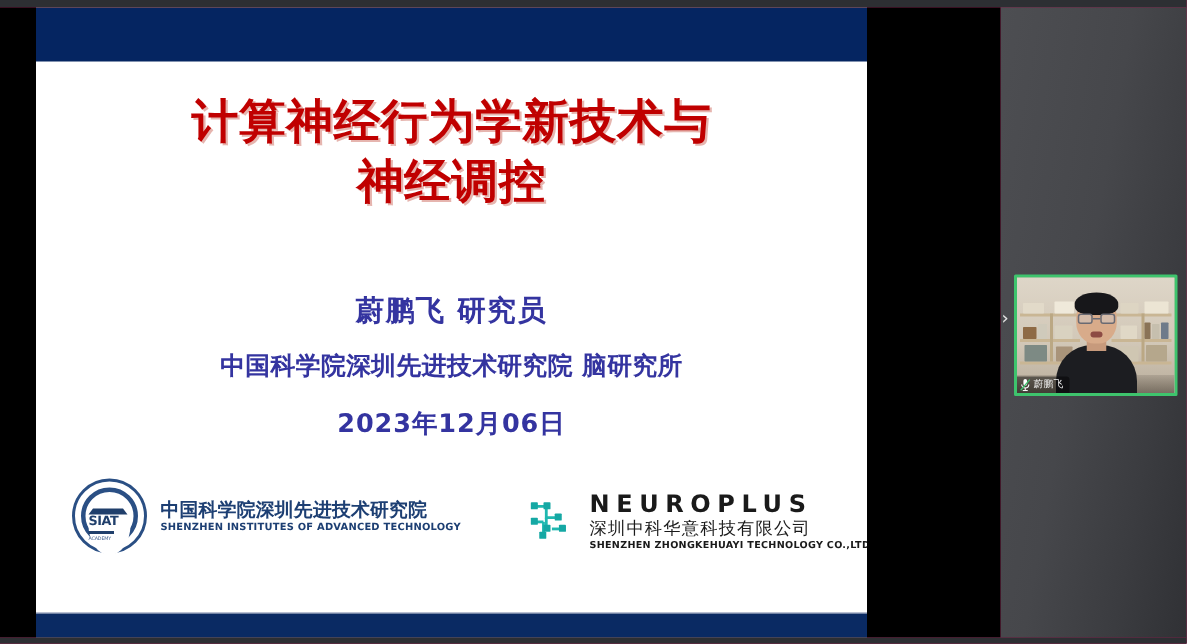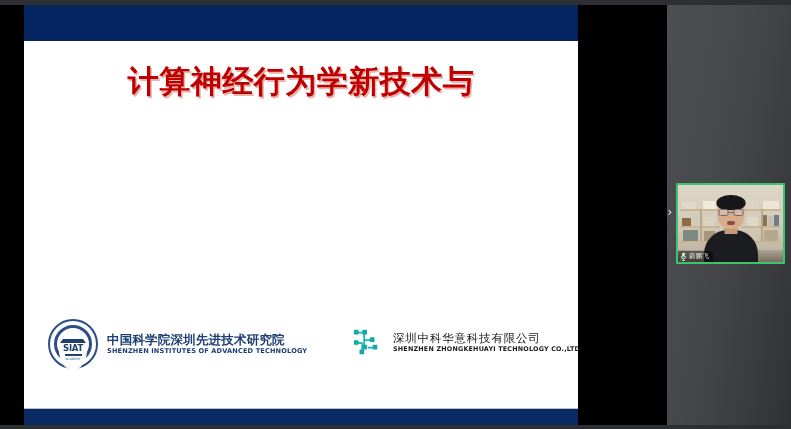--- a/index.html
+++ b/index.html
@@ -158,21 +158,21 @@
   }
   .siat-seal .inner {
     position: absolute;
     left: 9px; top: 9px;
     width: 28px; height: 40px;
     border-radius: 50%;
     background: #ffffff;
     box-sizing: border-box;
     display: flex;
     flex-direction: column;
-    align-items: center;
+    align-items: flex-start;
     justify-content: center;
   }
   .siat-seal .roof {
     width: 20px; height: 0;
     border-left: 3px solid transparent;
     border-right: 3px solid transparent;
     border-bottom: 4px solid #203f6b;
     margin-bottom: 1px;
   }
   .siat-seal .word {
@@ -405,22 +405,28 @@
   <div class="right-panel"></div>
 
   <div class="stage">
 
     <div class="slide">
 
       <div class="slide-band-top"></div>
 
       <div class="slide-title">
         <span>计算神经行为学新技术与</span>
+        <span class="line2">神经调控</span>
       </div>
 
+      <div class="byline">
+        <div class="presenter">蔚鹏飞 研究员</div>
+        <div class="affiliation">中国科学院深圳先进技术研究院 脑研究所</div>
+        <div class="date">2023年12月06日</div>
+      </div>
 
       <div class="logo-row">
 
         <div class="logo-siat">
           <div class="siat-seal">
             <div class="ring2"></div>
             <div class="inner">
               <div class="roof"></div>
               <div class="word">SIAT</div>
               <div class="bar"></div>
@@ -446,20 +452,21 @@
               <rect x="2" y="3" width="5" height="5" rx="0.6"></rect>
               <rect x="11" y="3" width="5" height="5" rx="0.6"></rect>
               <rect x="2" y="14" width="5" height="5" rx="0.6"></rect>
               <rect x="19" y="11" width="5" height="5" rx="0.6"></rect>
               <rect x="11" y="19" width="5" height="5" rx="0.6"></rect>
               <rect x="22" y="19" width="5" height="5" rx="0.6"></rect>
               <rect x="8" y="24" width="5" height="5" rx="0.6"></rect>
             </g>
           </svg>
           <div class="np-text">
+            <div class="np-name">NEUROPLUS</div>
             <div class="np-cn">深圳中科华意科技有限公司</div>
             <div class="np-en">SHENZHEN ZHONGKEHUAYI TECHNOLOGY CO.,LTD.</div>
           </div>
         </div>
 
       </div>
 
       <div class="slide-band-rule"></div>
       <div class="slide-band-bottom"></div>
     </div>

